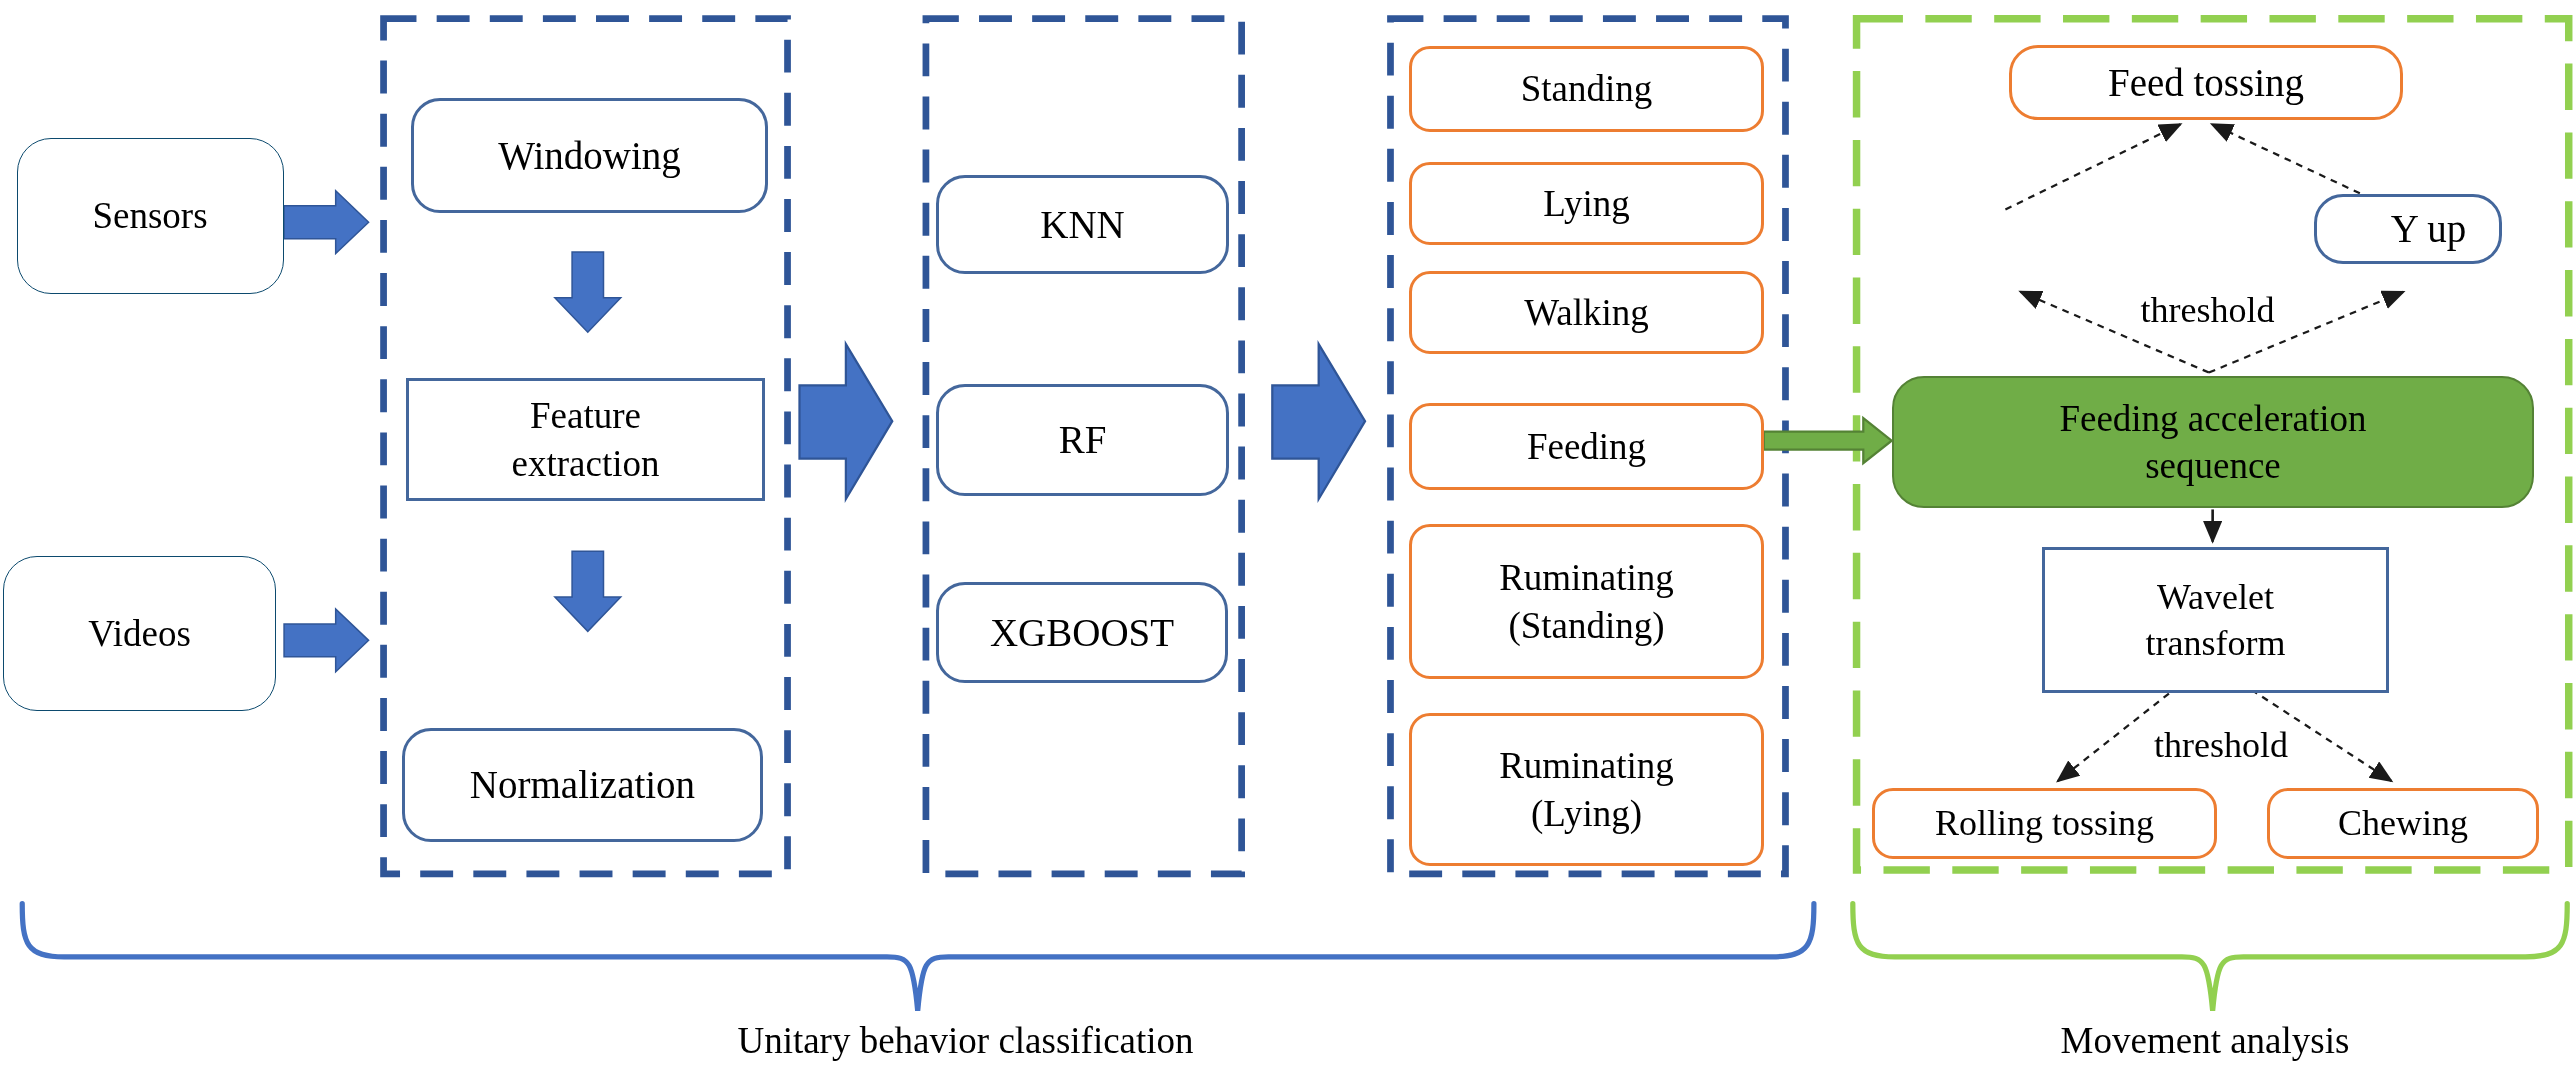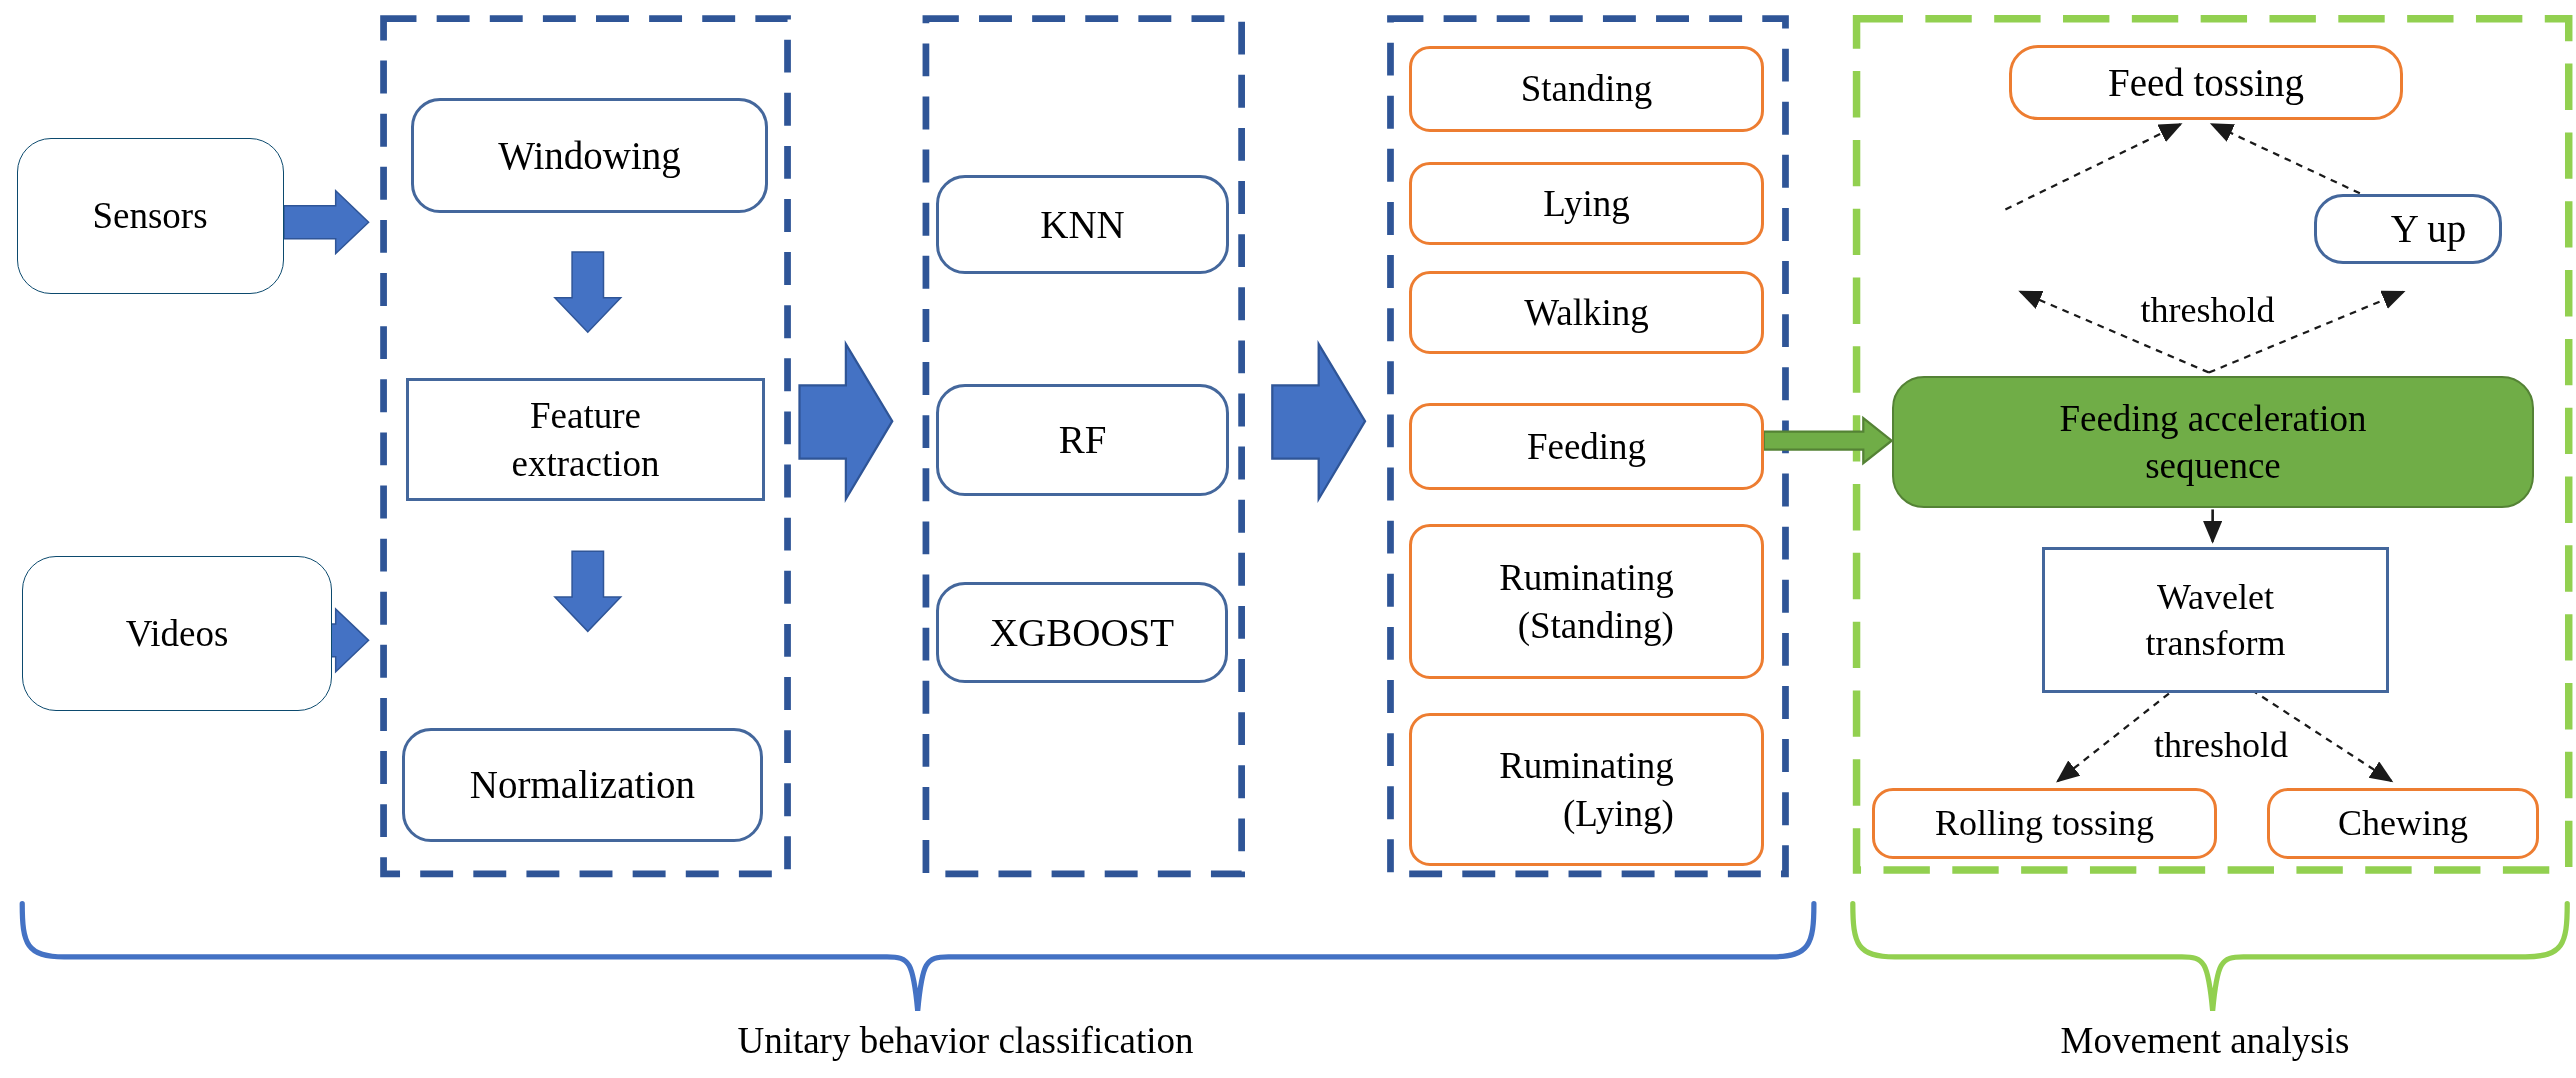--- a/index.html
+++ b/index.html
@@ -9,21 +9,21 @@
   }
   #layer { position:absolute; left:0; top:0; width:2576px; height:1078px; }
   .box {
     position:absolute; box-sizing:border-box; display:flex;
     align-items:center; justify-content:center; text-align:center;
     color:#000; background:#ffffff; white-space:pre-line; line-height:1.28;
   }
   .blue-round  { border:1px solid #0c4a6e; border-radius:34px; }
   .blue-rect   { border:3px solid #44679c; }
   .steel-rect  { border:3.7px solid #44679c; }
-  .orange-round{ border:3px solid #ED7D31; border-radius:21px;text-align:right; }
+  .orange-round{ border:3px solid #ED7D31; border-radius:21px; }
   .green-fill  { background:#70AD47; border:2.2px solid #548235; border-radius:32px; }
   .plain       { background:transparent; }
   .caption     { position:absolute; text-align:center; color:#000; background:transparent; }
   .f48 { font-size:36px; } .f50 { font-size:37px; } .f52 { font-size:39px;border-radius:29px; }
 </style>
 </head>
 <body>
 
 <div id="canvas">
 
@@ -57,21 +57,21 @@
     <line x1="2952" y1="885" x2="2750" y2="1044" stroke="#1a1a1a" stroke-width="3" stroke-dasharray="9 8" marker-end="url(#ah)"></line>
     <line x1="2952" y1="885" x2="3196" y2="1044" stroke="#1a1a1a" stroke-width="3" stroke-dasharray="9 8" marker-end="url(#ah)"></line>
 
     <path d="M 29 1208 C 29 1262 35 1279 85 1279 L 1185 1279 C 1215 1279 1220 1286 1226 1351
          C 1232 1286 1237 1279 1267 1279 L 2368 1279 C 2418 1279 2424 1262 2424 1208" fill="none" stroke="#4472C4" stroke-width="7" stroke-linecap="round"></path>
     <path d="M 2476 1208 C 2476 1262 2482 1279 2532 1279 L 2916 1279 C 2946 1279 2951 1286 2957 1351
          C 2963 1286 2968 1279 2998 1279 L 3375 1279 C 3425 1279 3431 1262 3431 1208" fill="none" stroke="#92D050" stroke-width="7" stroke-linecap="round"></path>
   </svg>
 
   <div class="box blue-round f50" style="left:16.5px; top:138px; width:267px; height:156px;">Sensors</div>
-  <div class="box blue-round f50" style="left:22px; top:556px; width:310px; height:155px;">Videos</div>
+  <div class="box blue-round f50" style="left:3px; top:556px; width:273px; height:155px;">Videos</div>
 
   <div class="box blue-rect f52" style="left:411px; top:98px; width:357px; height:115px;">Windowing</div>
   <div class="box blue-rect f50" style="left:406px; top:378px; width:359px; height:123px;">Feature
 extraction</div>
   <div class="box blue-rect f52" style="left:402px; top:728px; width:361px; height:114px;">Normalization</div>
 
   <div class="box blue-rect f52" style="left:936px; top:175px; width:293px; height:99px;">KNN</div>
   <div class="box blue-rect f52" style="left:936px; top:384px; width:293px; height:112px;">RF</div>
   <div class="box blue-rect f52" style="left:936px; top:582px; width:292px; height:101px;">XGBOOST</div>
 

